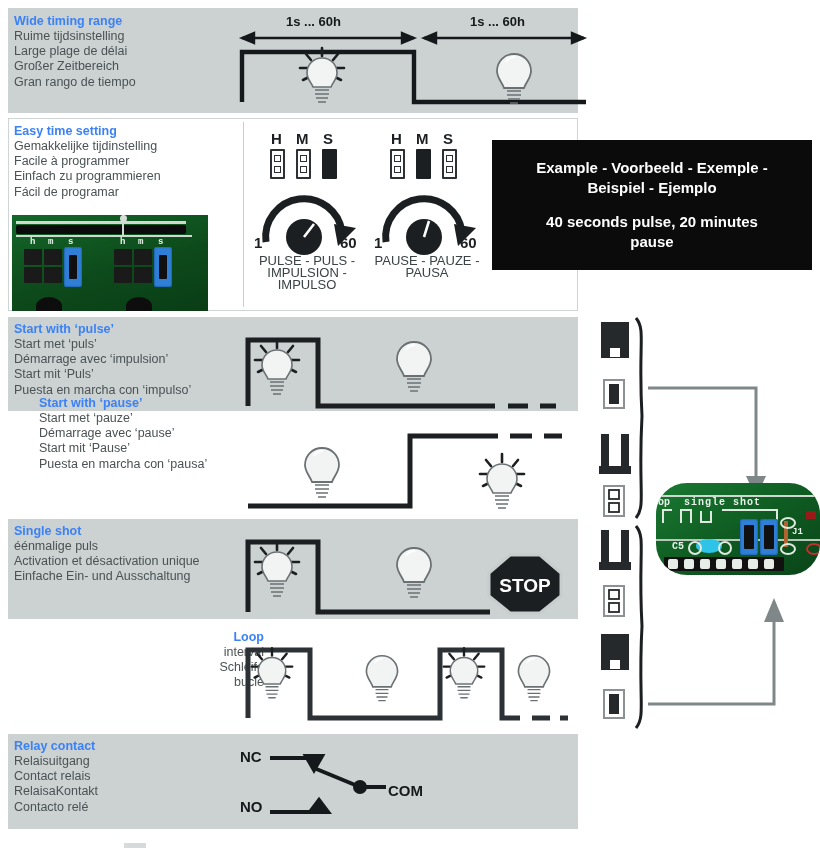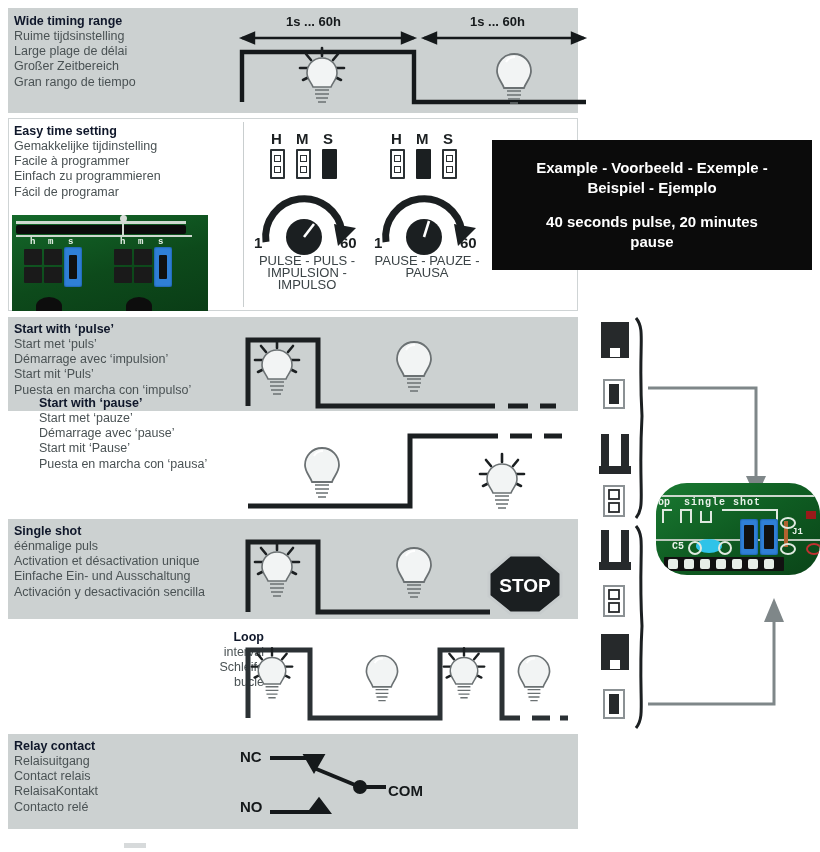--- a/index.html
+++ b/index.html
@@ -15,21 +15,21 @@
 
   
   .abs{position:absolute;}
 
   
   .band{position:absolute;left:8px;width:570px;background:#ccd1d1;}
   .band.white{background:#ffffff;}
 
   
   .txtcol{position:absolute;left:14px;width:250px;}
-  .t-head{font-weight:bold;font-size:12.5px;color:#0f172a;line-height:15px;white-space:nowrap;}
+  .t-head{font-weight:bold;font-size:12.5px;color:#3b82f6;line-height:15px;white-space:nowrap;}
   .t-line{font-size:12.5px;color:#4a5254;line-height:15.2px;white-space:nowrap;}
 
   
   .vsep{position:absolute;background:#c9cecf;width:1px;}
 
   
   .bulb{position:absolute;}
   .bulb svg{display:block;}
 
   
@@ -374,21 +374,20 @@
     </svg>
   </div>
 
   <div class="band" style="top:519px;height:100px;"></div>
 
   <div class="txtcol" style="top:524px;width:270px;">
     <div class="t-head">Single shot</div>
     <div class="t-line">éénmalige puls</div>
     <div class="t-line">Activation et désactivation unique</div>
     <div class="t-line">Einfache Ein- und Ausschaltung</div>
-    <div class="t-line">Activación y desactivación sencilla</div>
   </div>
 
   <div class="wave" style="left:240px;top:528px;">
     <svg width="340" height="88" viewBox="0 0 340 88">
       <polyline points="8,84 8,14 78,14 78,84 250,84" fill="none" stroke="#1b1f21" stroke-width="5"></polyline>
     </svg>
   </div>
   <div class="bulb" style="left:253px;top:540px;">
     <svg width="48" height="58" viewBox="0 0 48 58">
       <g stroke="#1b1f21" stroke-width="2.6" stroke-linecap="round">

